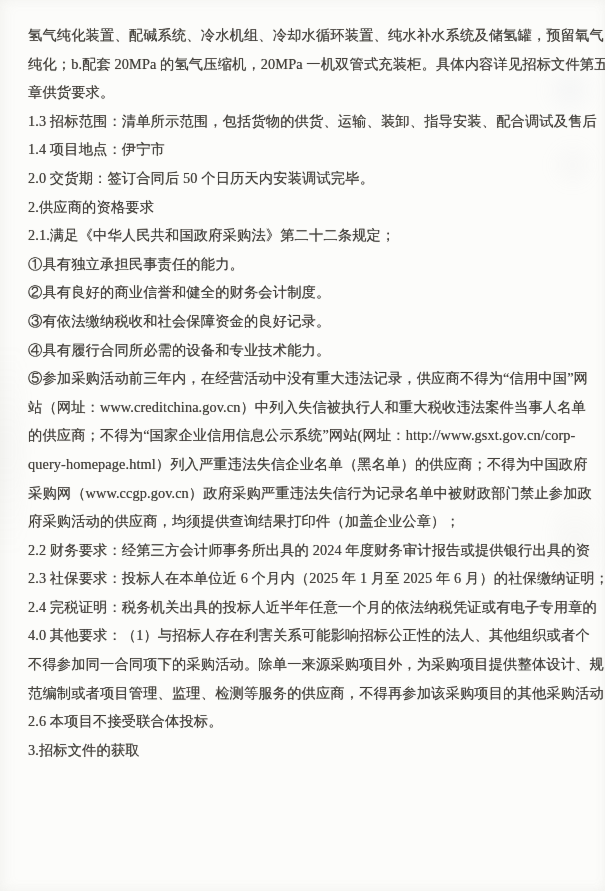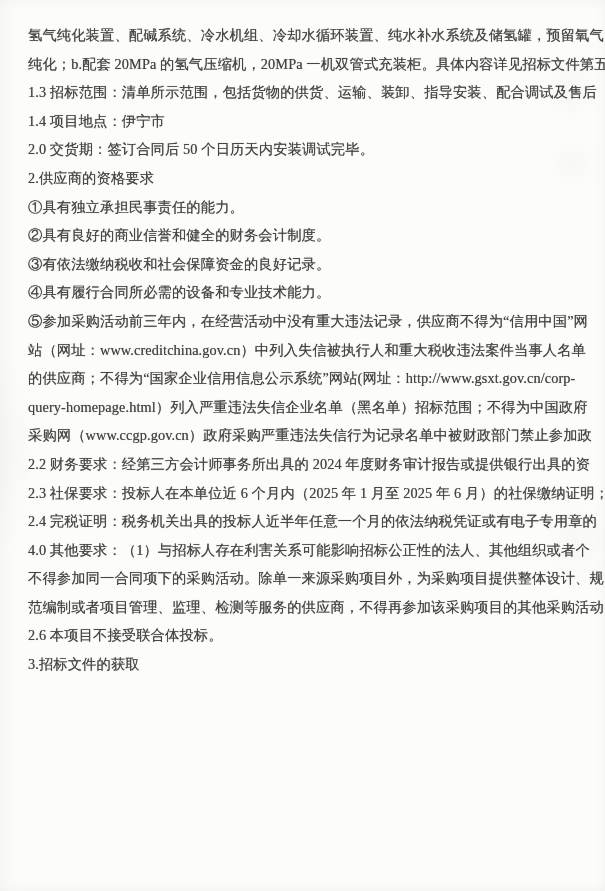--- a/index.html
+++ b/index.html
@@ -54,33 +54,36 @@
 <body>
 
 <div class="page">
   <div class="artifact a1"></div>
   <div class="artifact a2"></div>
   <div class="artifact a3"></div>
   <div class="artifact a4"></div>
   <div class="textblock">
       <div class="line">氢气纯化装置、配碱系统、冷水机组、冷却水循环装置、纯水补水系统及储氢罐，预留氧气</div>
       <div class="line">纯化；b.配套 20MPa 的氢气压缩机，20MPa 一机双管式充装柜。具体内容详见招标文件第五</div>
+      <div class="line">章供货要求。</div>
       <div class="line">1.3 招标范围：清单所示范围，包括货物的供货、运输、装卸、指导安装、配合调试及售后</div>
       <div class="line">1.4 项目地点：伊宁市</div>
       <div class="line">2.0 交货期：签订合同后 50 个日历天内安装调试完毕。</div>
       <div class="line">2.供应商的资格要求</div>
+      <div class="line">2.1.满足《中华人民共和国政府采购法》第二十二条规定；</div>
       <div class="line">①具有独立承担民事责任的能力。</div>
       <div class="line">②具有良好的商业信誉和健全的财务会计制度。</div>
       <div class="line">③有依法缴纳税收和社会保障资金的良好记录。</div>
       <div class="line">④具有履行合同所必需的设备和专业技术能力。</div>
       <div class="line">⑤参加采购活动前三年内，在经营活动中没有重大违法记录，供应商不得为“信用中国”网</div>
       <div class="line">站（网址：www.creditchina.gov.cn）中列入失信被执行人和重大税收违法案件当事人名单</div>
       <div class="line">的供应商；不得为“国家企业信用信息公示系统”网站(网址：http://www.gsxt.gov.cn/corp-</div>
-      <div class="line">query-homepage.html）列入严重违法失信企业名单（黑名单）招标范围；不得为中国政府</div>
+      <div class="line">query-homepage.html）列入严重违法失信企业名单（黑名单）的供应商；不得为中国政府</div>
       <div class="line">采购网（www.ccgp.gov.cn）政府采购严重违法失信行为记录名单中被财政部门禁止参加政</div>
+      <div class="line">府采购活动的供应商，均须提供查询结果打印件（加盖企业公章）；</div>
       <div class="line">2.2 财务要求：经第三方会计师事务所出具的 2024 年度财务审计报告或提供银行出具的资</div>
       <div class="line">2.3 社保要求：投标人在本单位近 6 个月内（2025 年 1 月至 2025 年 6 月）的社保缴纳证明；</div>
       <div class="line">2.4 完税证明：税务机关出具的投标人近半年任意一个月的依法纳税凭证或有电子专用章的</div>
       <div class="line">4.0 其他要求：（1）与招标人存在利害关系可能影响招标公正性的法人、其他组织或者个</div>
       <div class="line">不得参加同一合同项下的采购活动。除单一来源采购项目外，为采购项目提供整体设计、规</div>
       <div class="line">范编制或者项目管理、监理、检测等服务的供应商，不得再参加该采购项目的其他采购活动；</div>
       <div class="line">2.6 本项目不接受联合体投标。</div>
       <div class="line">3.招标文件的获取</div>
     </div>
 </div>

